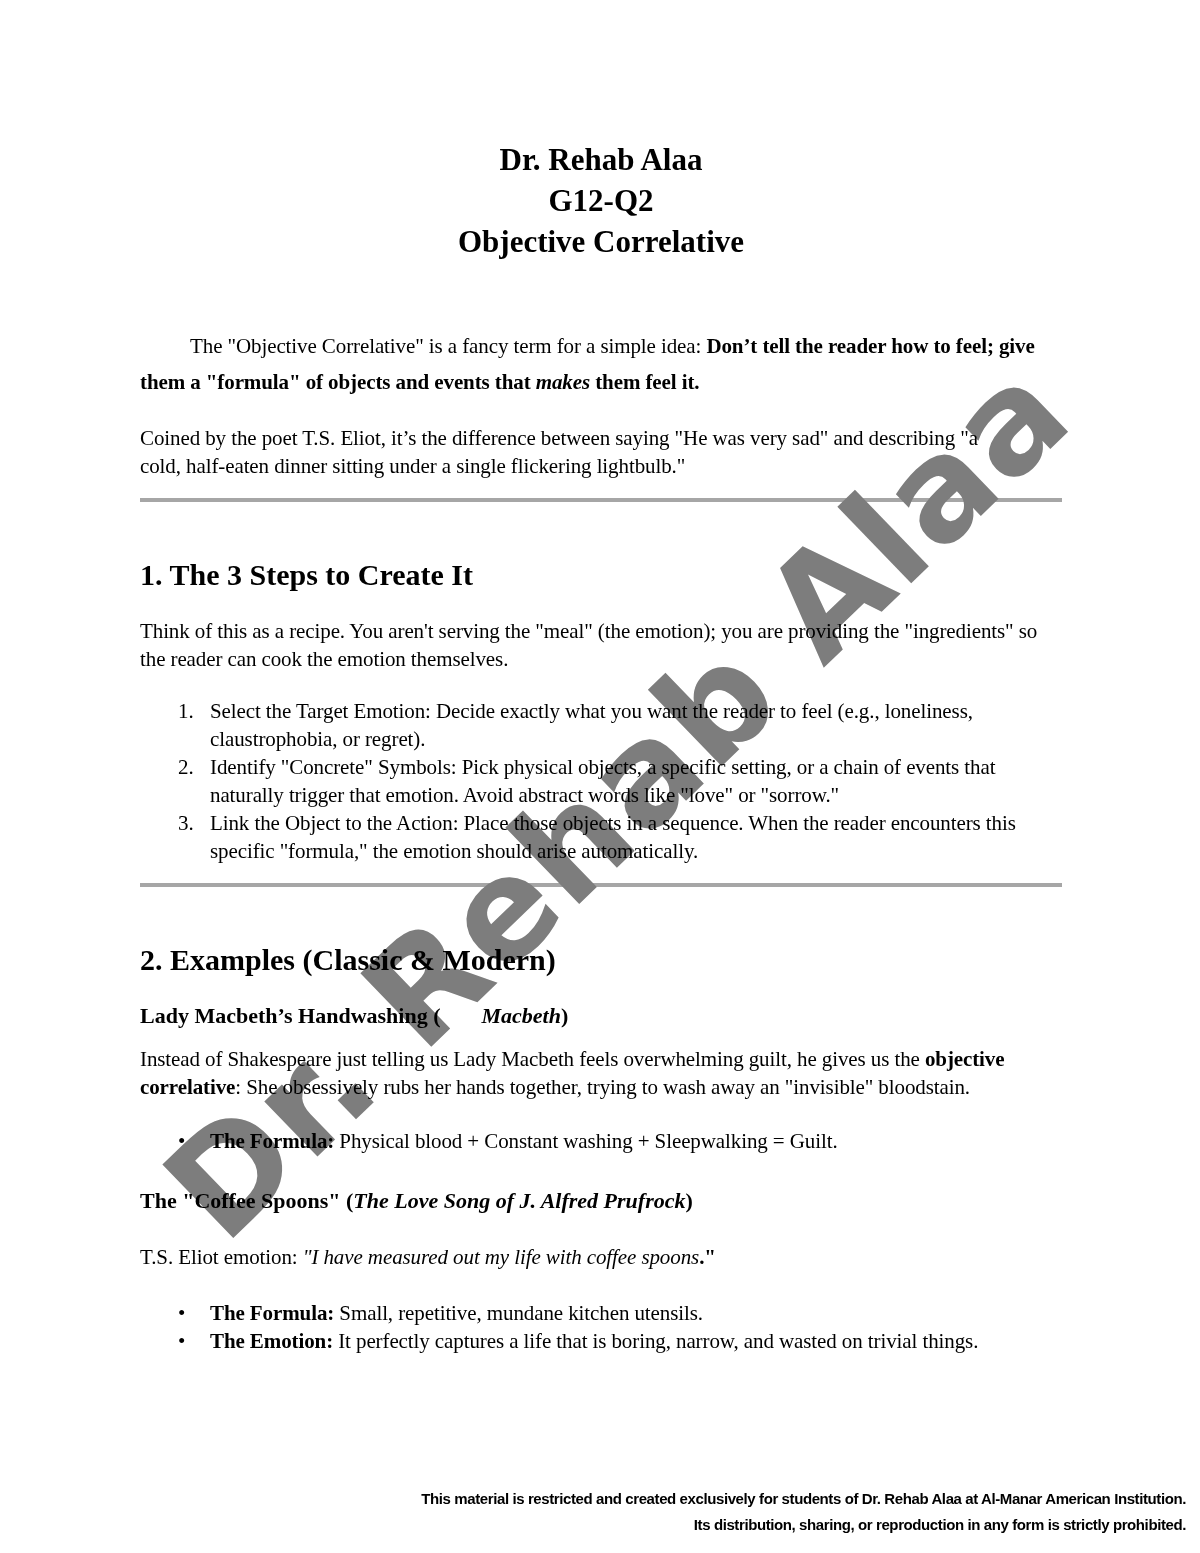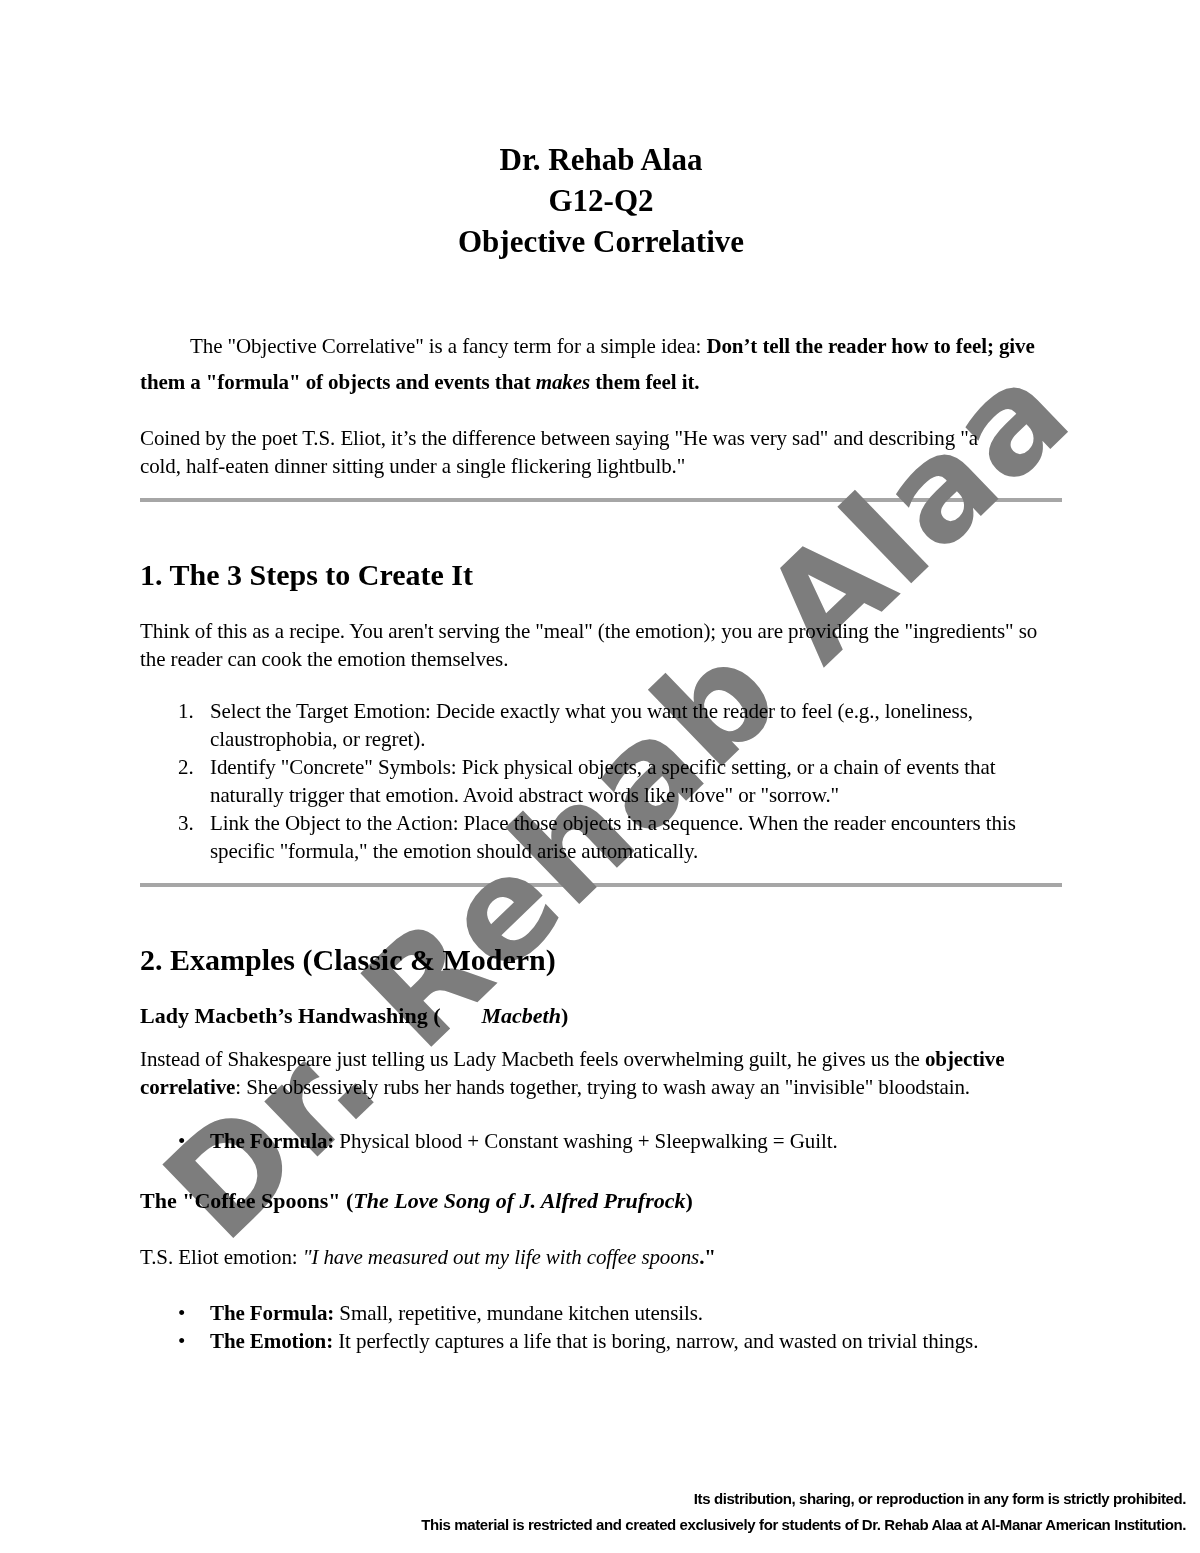--- a/index.html
+++ b/index.html
@@ -112,17 +112,17 @@
       </div>
       <div class="li">
         <span class="marker">•</span>
         <span class="litext"><span style="font-weight: bold;">The Emotion:</span><span> It perfectly captures a life that is boring, narrow, and wasted on trivial things.</span></span>
       </div>
     </div>
 
   </div>
 
   <div class="footer">
+    <div>This material is restricted and created exclusively for students of Dr. Rehab Alaa at Al-Manar American Institution.</div>
     <div>Its distribution, sharing, or reproduction in any form is strictly prohibited.</div>
-    <div>This material is restricted and created exclusively for students of Dr. Rehab Alaa at Al-Manar American Institution.</div>
   </div>
 
 </div>
 
 </body></html>

